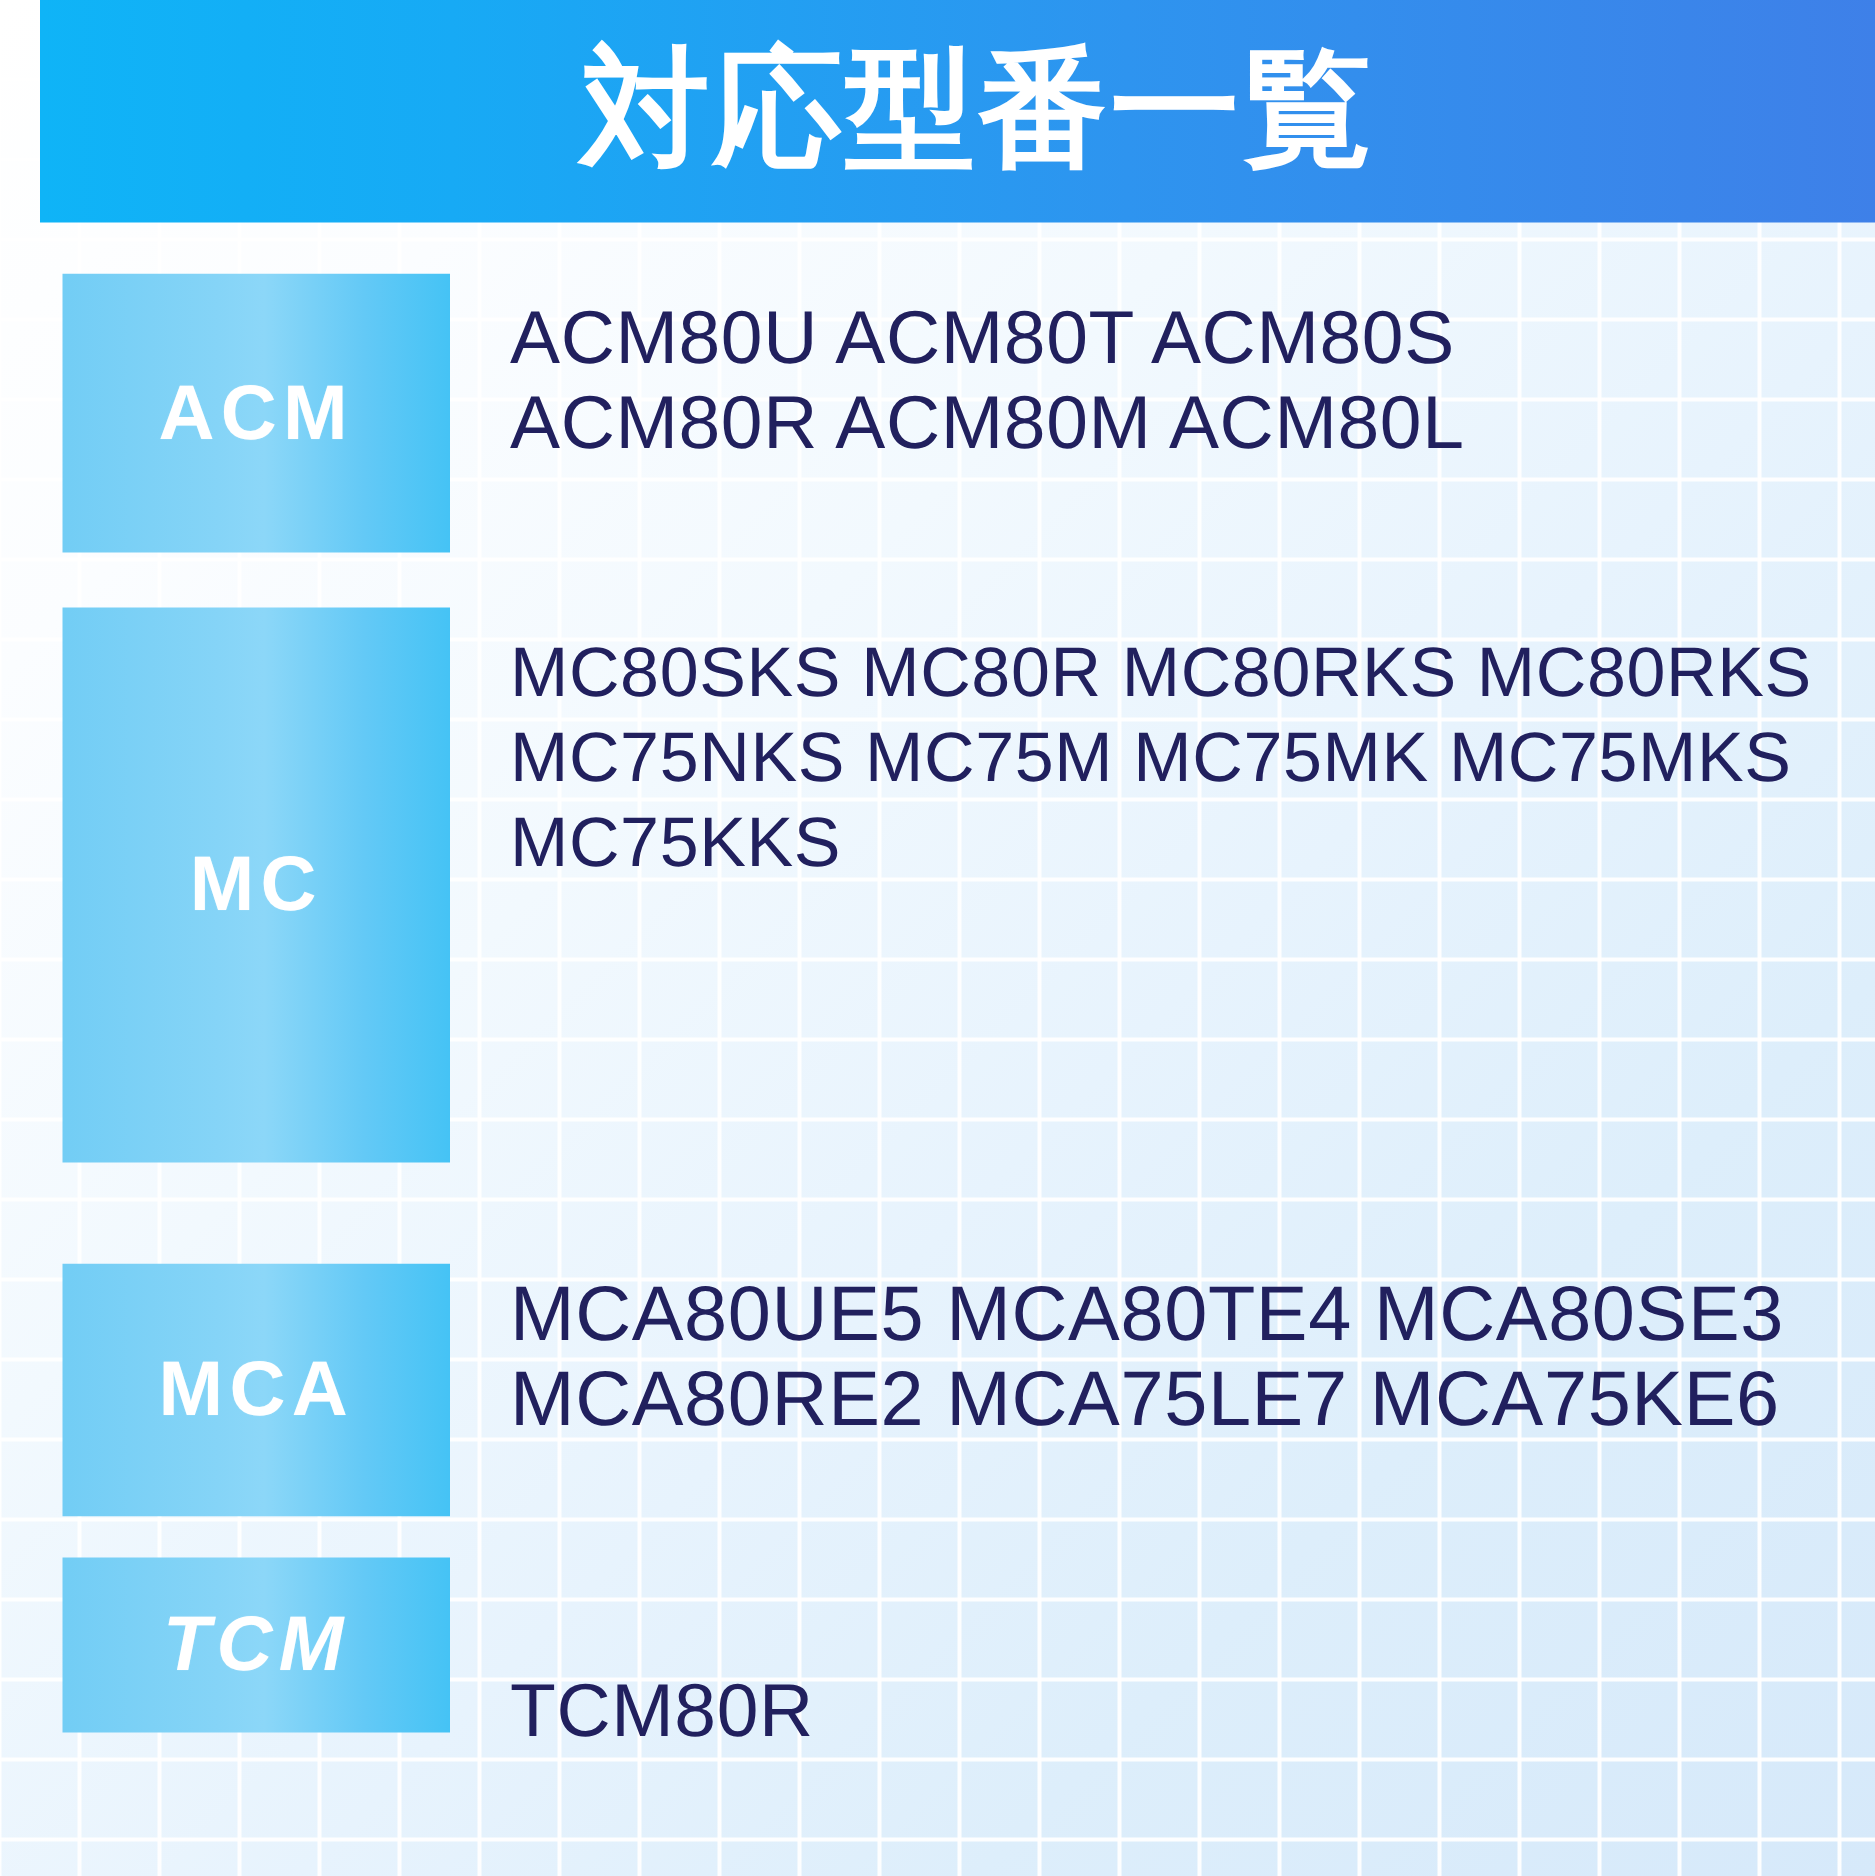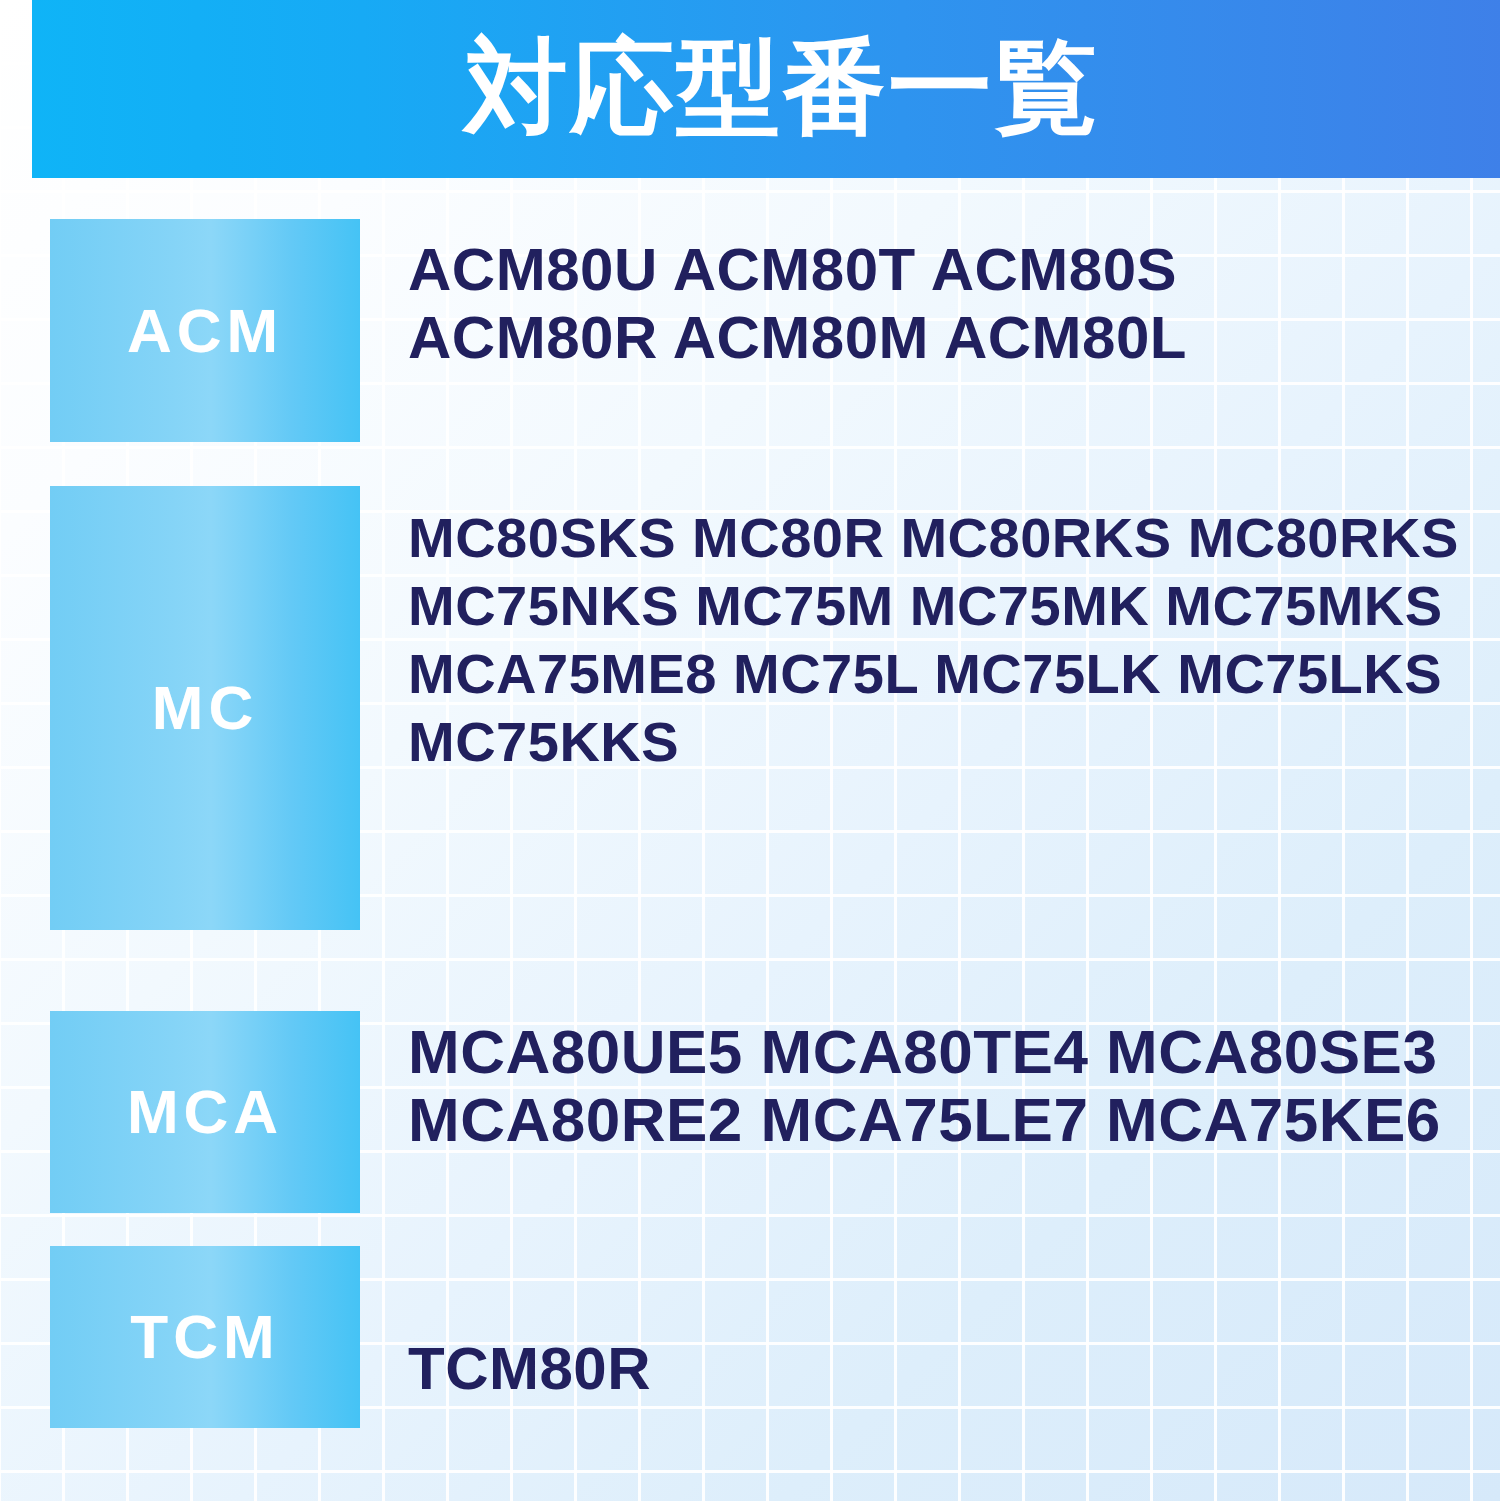--- a/index.html
+++ b/index.html
@@ -96,42 +96,42 @@
     letter-spacing:5px;
     line-height:1;
     text-shadow:0 0 1px rgba(255,255,255,0.4);
   }
 
   .models {
     position:absolute;
     left:408px;
     color:#21205e;
     font-size:60px;
-    font-weight:700;
+    font-weight:400;
     line-height:68px;
     letter-spacing:0.5px;
     white-space:nowrap;
   }
 
   .models .mline { display:block; }
 
   
   #sec-acm .badge { top:219px; height:223px; }
   #sec-acm .models { top:236px; }
 
   
   #sec-mc .badge { top:486px; height:444px; }
   #sec-mc .models { top:504px; font-size:56px; line-height:68px; }
 
   
   #sec-mca .badge { top:1011px; height:202px; }
   #sec-mca .models { top:1018px; font-size:62px; line-height:68px; }
 
   
-  #sec-tcm .badge { top:1246px; height:182px; }
+  #sec-tcm .badge { top:1246px; height:140px;font-style:italic; }
   #sec-tcm .models { top:1335px; }
 </style>
 </head>
 <body>
 
 <div id="page">
 
   <div id="grid"></div>
 
   <div id="header">
@@ -148,21 +148,20 @@
     </div>
   </div>
 
   <div class="section" id="sec-mc">
     <div class="badge">
       <span class="badge-label">MC</span>
     </div>
     <div class="models">
       <span class="mline">MC80SKS  MC80R  MC80RKS  MC80RKS</span>
       <span class="mline">MC75NKS  MC75M  MC75MK  MC75MKS</span>
-      <span class="mline">MCA75ME8  MC75L  MC75LK  MC75LKS</span>
       <span class="mline">MC75KKS</span>
     </div>
   </div>
 
   <div class="section" id="sec-mca">
     <div class="badge">
       <span class="badge-label">MCA</span>
     </div>
     <div class="models">
       <span class="mline">MCA80UE5  MCA80TE4  MCA80SE3</span>

